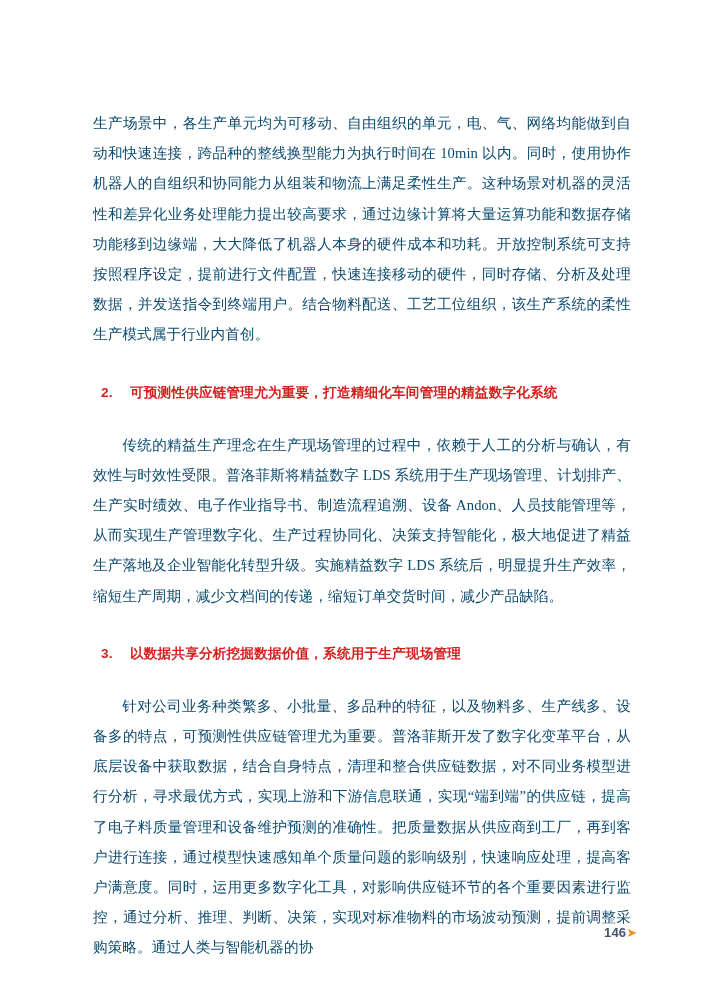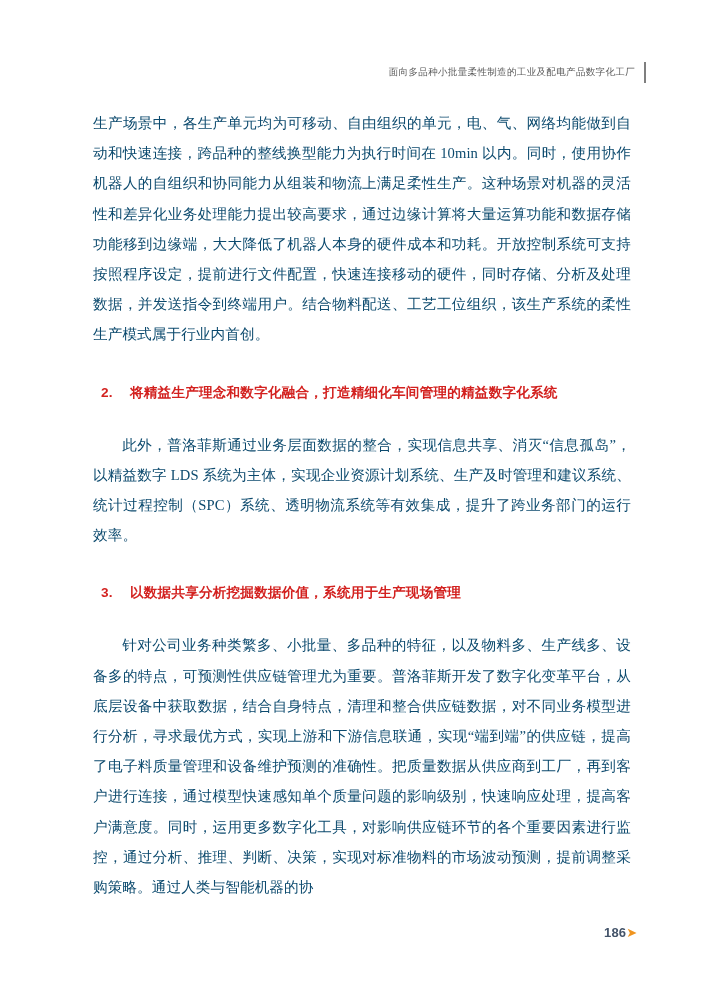--- a/index.html
+++ b/index.html
@@ -119,52 +119,48 @@
     color: #f0941f;
     margin-left: 0px;
     line-height: 1;
   }
 </style>
 </head>
 <body>
 
 <div class="page">
 
-  <div class="running-header">
-    <span class="running-header-text">面向多品种小批量柔性制造的工业及配电产品数字化工厂</span>
-    <span class="header-rule"></span>
-  </div>
 
   <div class="content">
 
     <p class="body-text">生产场景中，各生产单元均为可移动、自由组织的单元，电、气、网络均能做到自动和快速连接，跨品种的整线换型能力为执行时间在 10min 以内。同时，使用协作机器人的自组织和协同能力从组装和物流上满足柔性生产。这种场景对机器的灵活性和差异化业务处理能力提出较高要求，通过边缘计算将大量运算功能和数据存储功能移到边缘端，大大降低了机器人本身的硬件成本和功耗。开放控制系统可支持按照程序设定，提前进行文件配置，快速连接移动的硬件，同时存储、分析及处理数据，并发送指令到终端用户。结合物料配送、工艺工位组织，该生产系统的柔性生产模式属于行业内首创。</p>
 
     <div class="gap-before-heading"></div>
 
     <div class="section-heading">
       <span class="num">2.</span>
-      <span class="title">将精益生产理念和数字化融合，打造精细化车间管理的精益数字化系统</span>
+      <span class="title">可预测性供应链管理尤为重要，打造精细化车间管理的精益数字化系统</span>
     </div>
 
     <div class="gap-after-heading"></div>
 
+    <p class="body-text indent">传统的精益生产理念在生产现场管理的过程中，依赖于人工的分析与确认，有效性与时效性受限。普洛菲斯将精益数字 LDS 系统用于生产现场管理、计划排产、生产实时绩效、电子作业指导书、制造流程追溯、设备 Andon、人员技能管理等，从而实现生产管理数字化、生产过程协同化、决策支持智能化，极大地促进了精益生产落地及企业智能化转型升级。实施精益数字 LDS 系统后，明显提升生产效率，缩短生产周期，减少文档间的传递，缩短订单交货时间，减少产品缺陷。</p>
 
-    <p class="body-text indent">此外，普洛菲斯通过业务层面数据的整合，实现信息共享、消灭“信息孤岛”，以精益数字 LDS 系统为主体，实现企业资源计划系统、生产及时管理和建议系统、统计过程控制（SPC）系统、透明物流系统等有效集成，提升了跨业务部门的运行效率。</p>
 
     <div class="gap-before-heading"></div>
 
     <div class="section-heading">
       <span class="num">3.</span>
       <span class="title">以数据共享分析挖掘数据价值，系统用于生产现场管理</span>
     </div>
 
     <div class="gap-after-heading"></div>
 
     <p class="body-text indent">针对公司业务种类繁多、小批量、多品种的特征，以及物料多、生产线多、设备多的特点，可预测性供应链管理尤为重要。普洛菲斯开发了数字化变革平台，从底层设备中获取数据，结合自身特点，清理和整合供应链数据，对不同业务模型进行分析，寻求最优方式，实现上游和下游信息联通，实现“端到端”的供应链，提高了电子料质量管理和设备维护预测的准确性。把质量数据从供应商到工厂，再到客户进行连接，通过模型快速感知单个质量问题的影响级别，快速响应处理，提高客户满意度。同时，运用更多数字化工具，对影响供应链环节的各个重要因素进行监控，通过分析、推理、判断、决策，实现对标准物料的市场波动预测，提前调整采购策略。通过人类与智能机器的协</p>
 
   </div>
 
   <div class="folio">
-    <span class="folio-number">186</span>
+    <span class="folio-number">146</span>
     <span class="folio-arrow">➤</span>
   </div>
 
 </div>
 
 </body></html>

